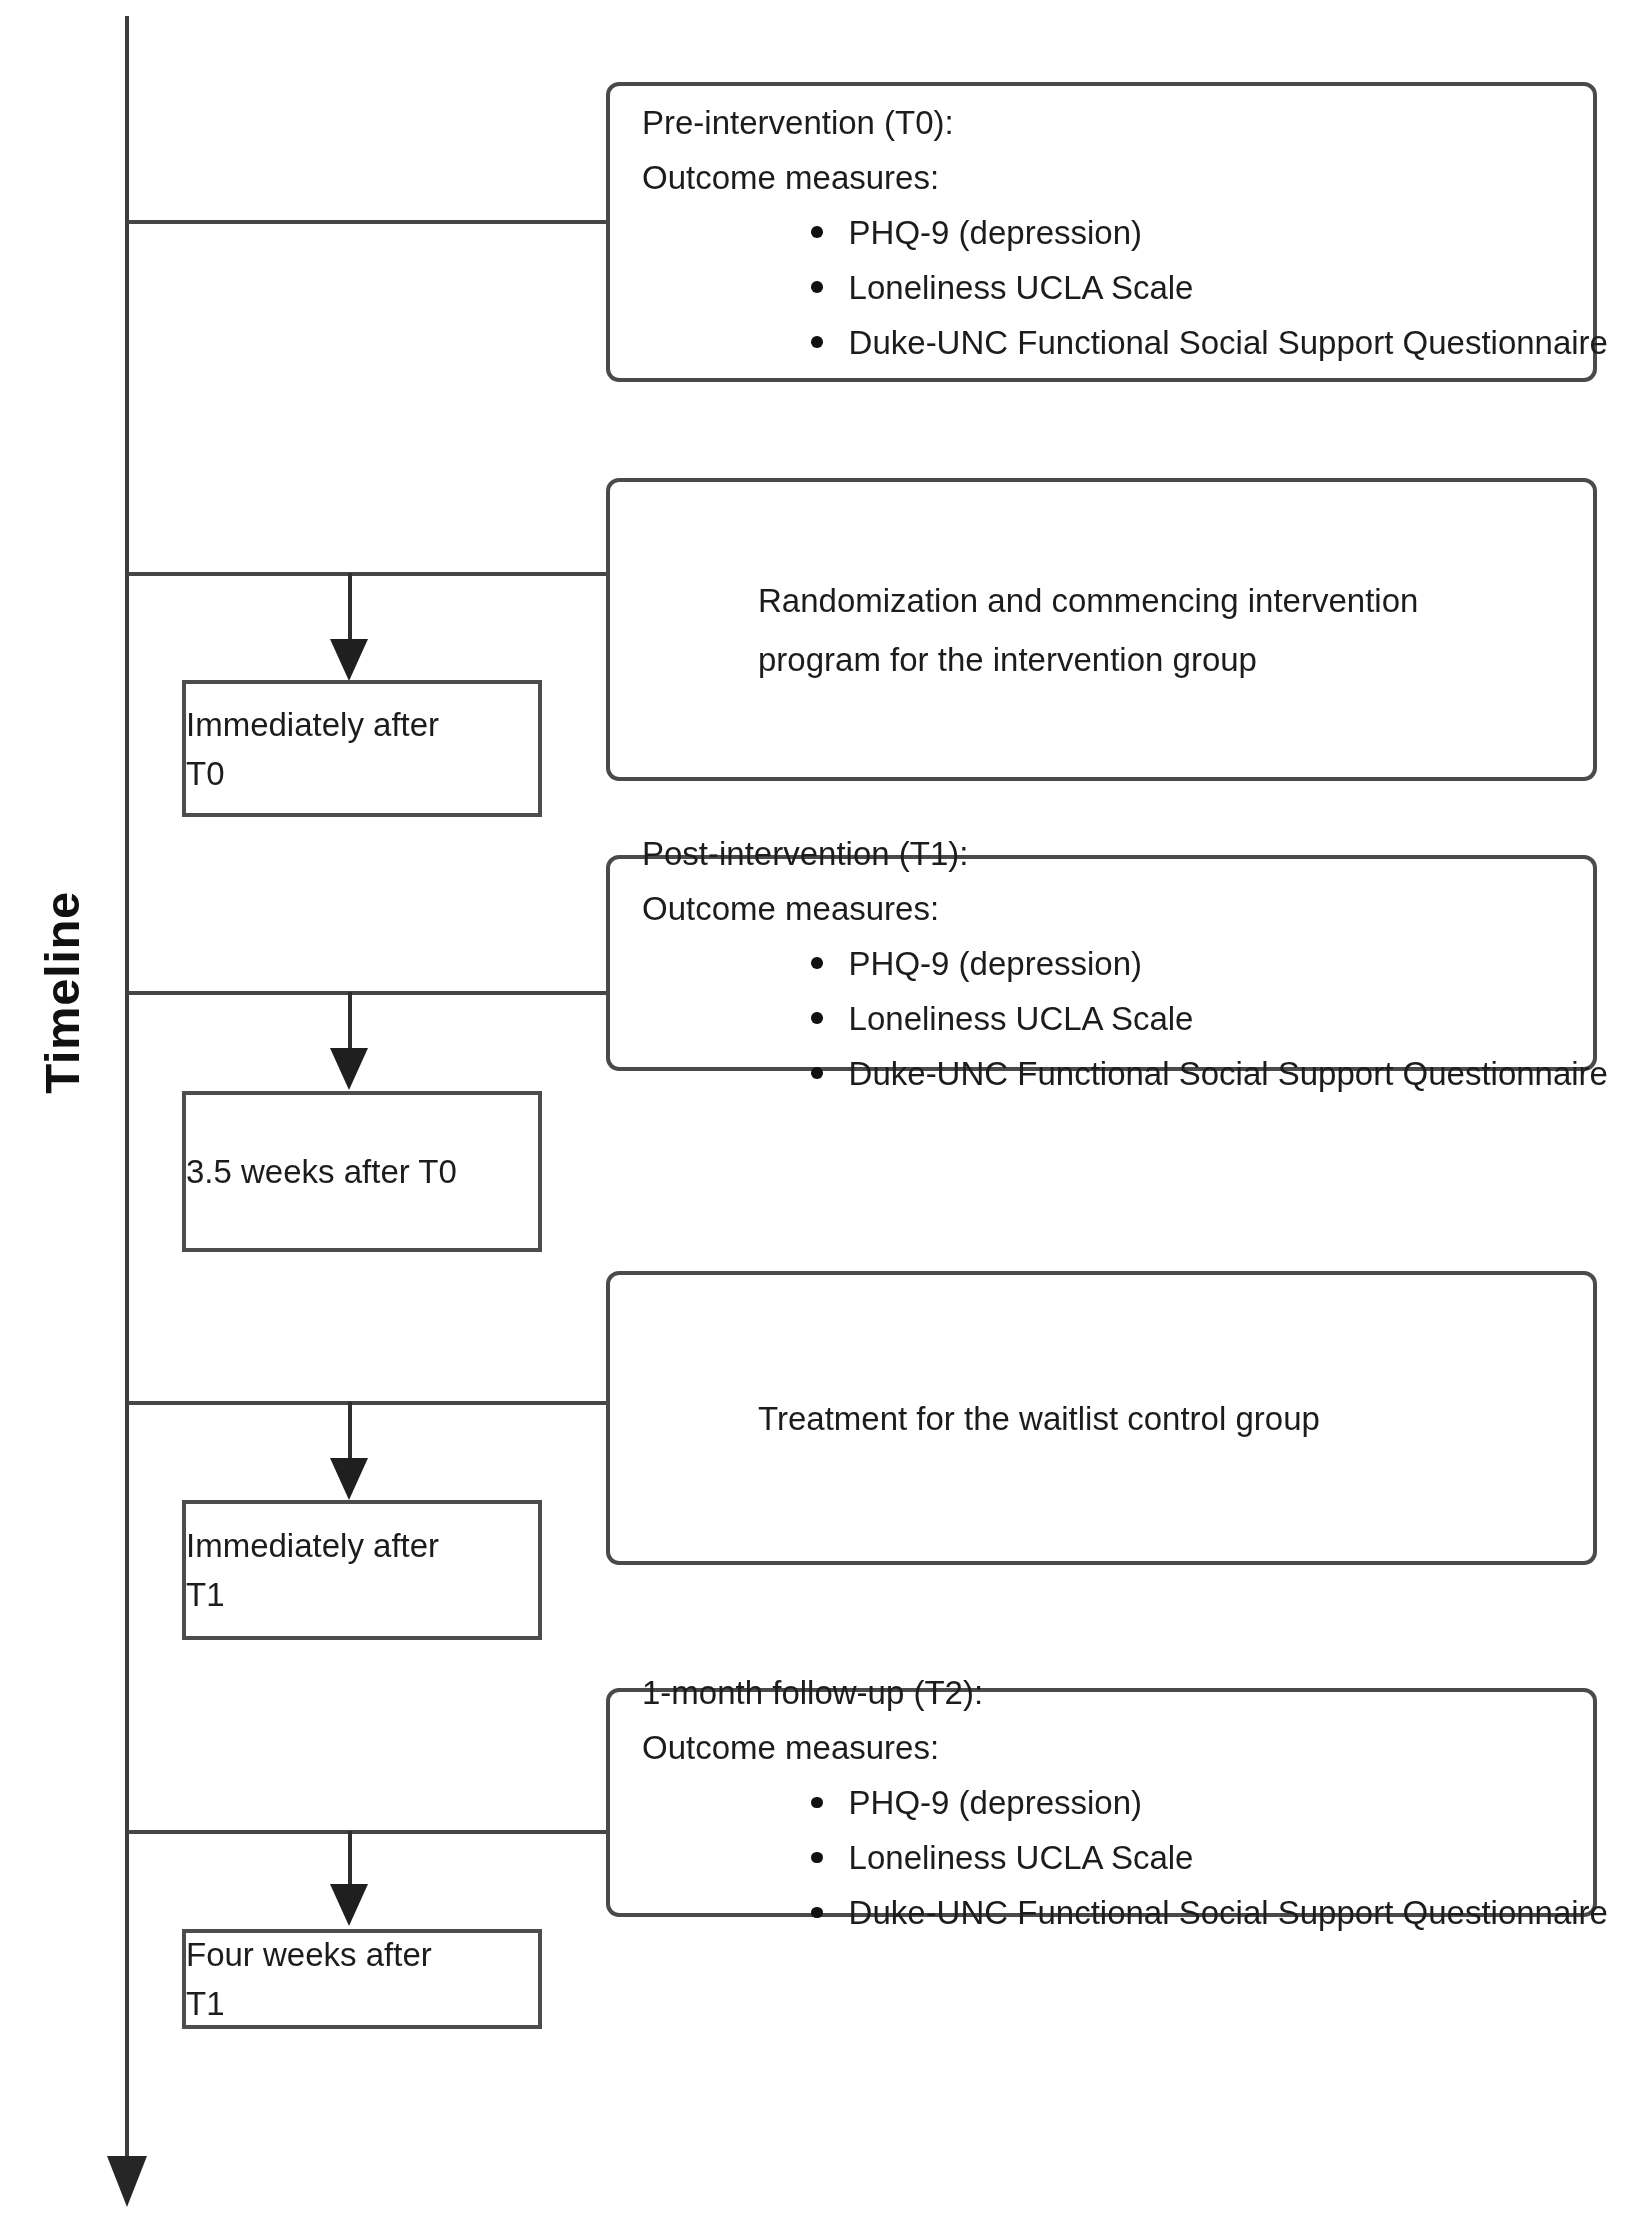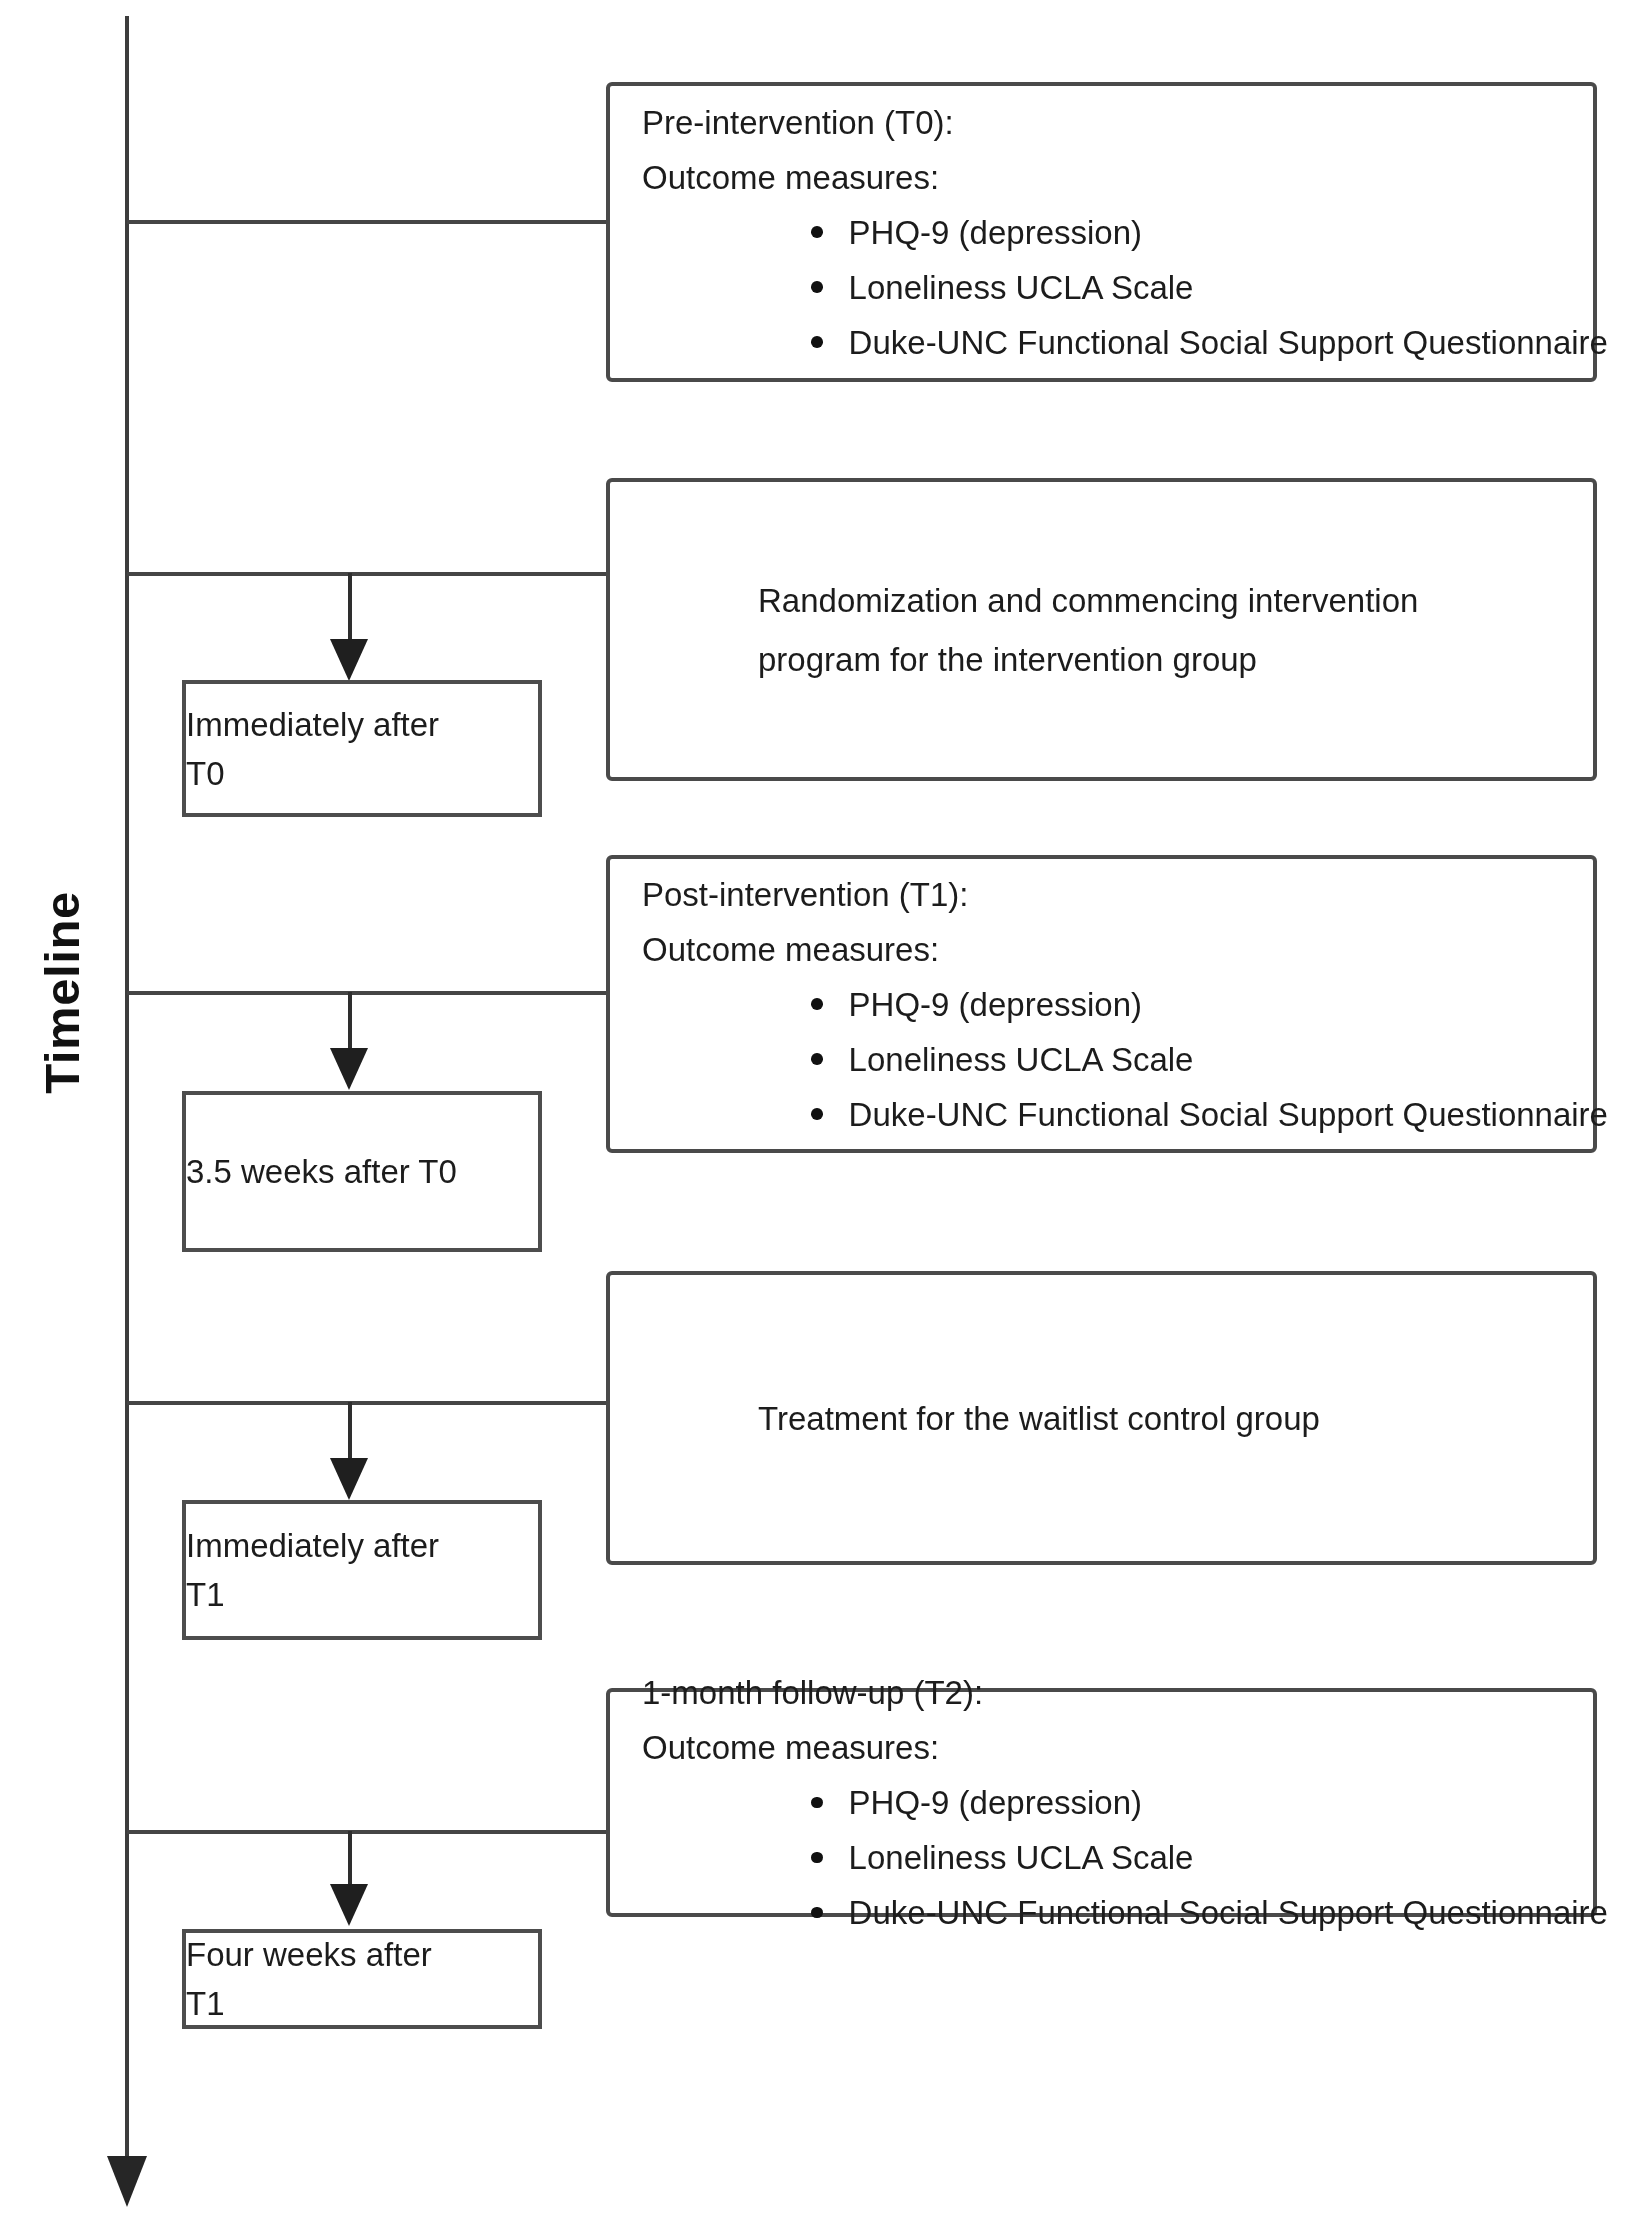--- a/index.html
+++ b/index.html
@@ -31,32 +31,32 @@
   .time-label { position:absolute; left:182px; width:360px; box-sizing:border-box;
                 border:4.1px solid #4d4d4d; background:#ffffff;
                 display:flex; flex-direction:column; align-items:flex-start; justify-content:center;
                 font-size:33px; line-height:49px; text-align:center; color:#1c1c1c; }
   .t1 { top:680px; height:137px; }
   .t2 { top:1091px; height:161px; }
   .t3 { top:1500px; height:140px; }
   .t4 { top:1929px; height:100px; }
   
   .stage-box { position:absolute; left:606px; width:991px; box-sizing:border-box;
-               border:4.1px solid #4a4a4a; border-radius:6px; background:#ffffff; color:#1c1c1c; }
+               border:4.1px solid #4a4a4a; border-radius:13px; background:#ffffff; color:#1c1c1c; }
   .stage-box.measures { display:flex; flex-direction:column; justify-content:center;
                         padding:11.6px 14.6px 11.6px 32px; font-size:33px; }
   .m-line     { line-height:55px; white-space:nowrap; }
   .bullet-row { display:flex; align-items:center; padding-left:169px; line-height:55px; }
   .dot        { width:11.6px; height:11.6px; border-radius:50%; background:#111; margin-right:26px; flex:none; }
   .bullet-text{ white-space:nowrap;text-align:right; }
   .stage-box.plain { display:flex; align-items:center; padding-left:148px; padding-right:60px;
                      font-size:33px; line-height:59px; }
   .r1 { top:82px;  height:300px; }
   .r2 { top:478px;  height:303px; }
-  .r3 { top:855px; height:298px; }
+  .r3 { top:855px; height:216px; }
   .r4 { top:1271px; height:294px; }
   .r5 { top:1688px; height:229px; }
 </style>
 </head>
 <body>
 
 <div id="canvas">
 
   <div class="axis-line"></div>
   <div class="axis-head"></div>

